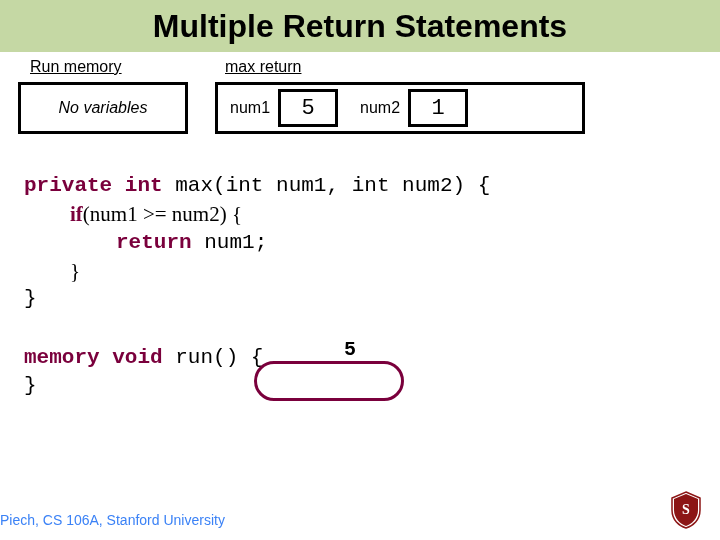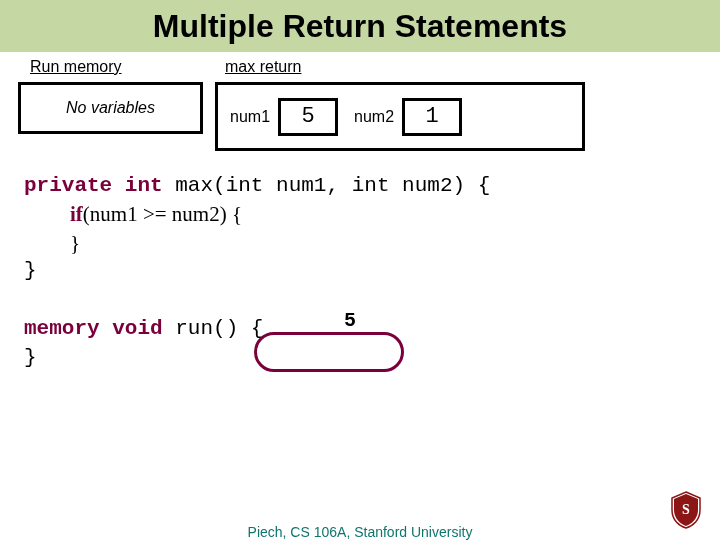--- a/index.html
+++ b/index.html
@@ -4,35 +4,35 @@
 <style>
   * { margin: 0; padding: 0; box-sizing: border-box; }
   body { width: 720px; height: 540px; font-family: Arial, Helvetica, sans-serif; background: #fff; position: relative; }
   .title-band { background: #c5d8a4; height: 52px; display: flex; align-items: center; justify-content: center; }
   .title-band h1 { font-size: 32px; font-weight: bold; color: #000; }
   .mem-area { position: relative; height: 120px; }
   .mem-label { position: absolute; font-size: 16px; text-decoration: underline; }
   .run-label { left: 30px; top: 6px; }
   .max-label { left: 225px; top: 6px; }
   .mem-box { position: absolute; border: 3px solid #000; }
-  .run-box { left: 18px; top: 30px; width: 185px; height: 52px; display:flex; align-items:center; justify-content:center; }
+  .run-box { left: 18px; top: 30px; width: 170px; height: 52px; display:flex; align-items:center; justify-content:center; }
   .no-vars { font-style: italic; font-size: 16px; }
-  .max-box { left: 215px; top: 30px; width: 370px; height: 69px; display:flex; align-items:center;text-align:right; }
+  .max-box { left: 215px; top: 30px; width: 370px; height: 52px; display:flex; align-items:center;text-align:right; }
   .var-pair { display:flex; align-items:center; margin-left: 12px; }
   .var-name { font-size: 16px; margin-right: 8px; }
   .var-val { border: 3px solid #000; width: 60px; height: 38px; display:flex; align-items:center; justify-content:center; font-family: "Courier New", monospace; font-size: 22px; }
   .code-area { font-family: "Courier New", monospace; font-size: 21px; line-height: 1.35; padding-left: 24px; position: relative; }
   .kw { color: #7a003c; font-weight: bold; }
   .indent1 { padding-left: 46px; font-family: Liberation Serif, serif; }
   .indent2 { padding-left: 92px; }
   .block2 { margin-top: 30px; position: relative; }
   .circle { position: absolute; border: 3px solid #7a003c; border-radius: 22px; }
   .call-circle { left: 230px; top: 17px; width: 150px; height: 40px; }
   .five-label { position:absolute; left: 320px; top: -8px; font-family: "Courier New", monospace; font-size: 20px; font-weight: bold; }
-  .footer { position: absolute; bottom: 0; width: 100%; text-align: center; font-size: 14px; color: #0f766e; }
+  .footer { position: absolute; bottom: 12px; width: 100%; text-align: left; font-size: 14px; color: #3b82f6; }
   .logo { position: absolute; right: 14px; bottom: 10px; width: 40px; height: 40px; }
   .logo svg { width: 100%; height: 100%; }
 </style>
 </head>
 <body>
 
 <div class="title-band">
   <h1>Multiple Return Statements</h1>
 </div>
 
@@ -40,30 +40,31 @@
   <div class="mem-label run-label">Run memory</div>
   <div class="mem-label max-label">max return</div>
   <div class="mem-box run-box">
     <span class="no-vars">No variables</span>
   </div>
   <div class="mem-box max-box">
     <div class="var-pair">
       <span class="var-name">num1</span>
       <span class="var-val">5</span>
     </div>
-    <div class="var-pair" style="margin-left:16px">
+    <div class="var-pair" style="margin-left:22px">
       <span class="var-name">num2</span>
       <span class="var-val">1</span>
     </div>
   </div>
 </div>
 
 <div class="code-area">
   <div><span class="kw">private</span> <span class="kw">int</span><span> max(int num1, int num2) {</span></div>
   <div class="indent1"><span class="kw">if</span><span>(num1 &gt;= num2) {</span></div>
+  <div class="indent2"><span class="kw">return</span><span> num1;</span></div>
   <div class="indent1">}</div>
   <div>}</div>
 
   <div class="block2">
     <span class="five-label">5</span>
     <div><span class="kw">memory</span> <span class="kw">void</span><span> run() {</span></div>
     <div>}</div>
     <div class="circle call-circle"></div>
   </div>
 </div>

